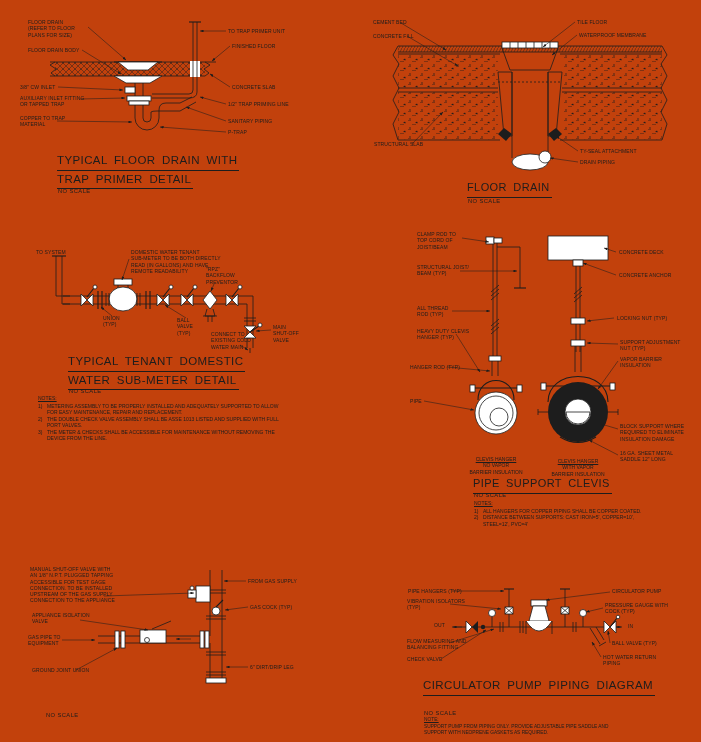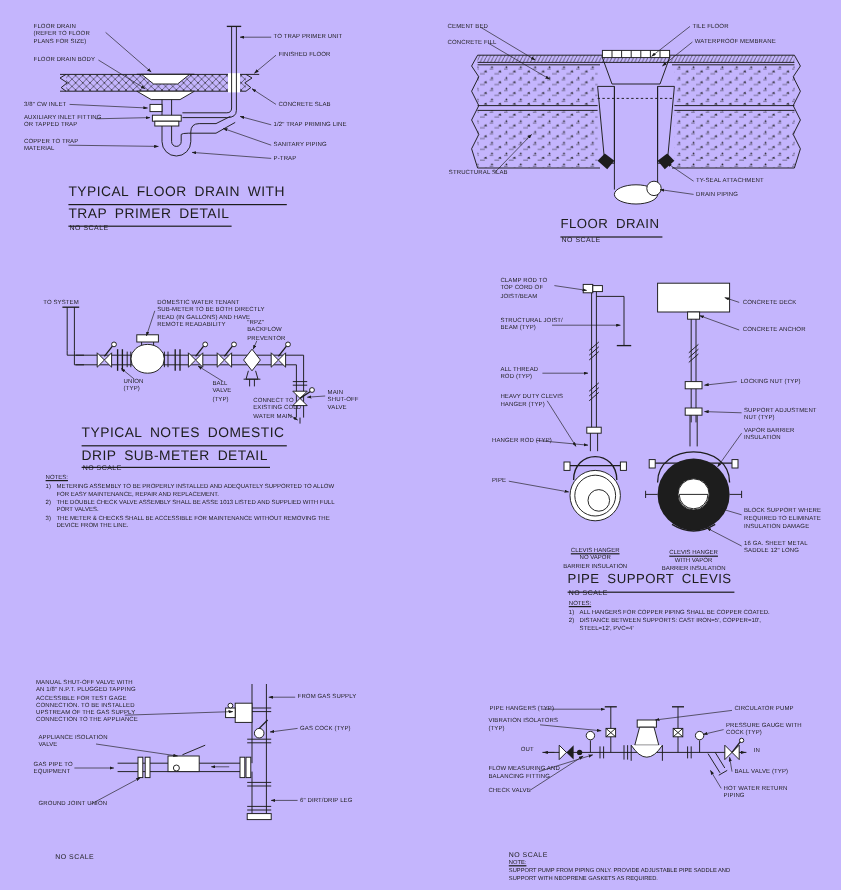--- a/index.html
+++ b/index.html
@@ -1,16 +1,16 @@
 <!DOCTYPE html>
 <html><head>
 <meta charset="utf-8">
 <style>
   html,body{margin:0;padding:0;background:#fff;}
-  .sheet{position:relative;width:701px;height:742px;background:#c4b5fd;
+  .sheet{position:relative;width:701px;height:742px;background:#c2410c;
          font-family:"Liberation Sans",sans-serif;color:#1d1d1d;overflow:hidden;}
   .sheet svg{position:absolute;left:0;top:0;}
   .lbl{position:absolute;font-size:5px;line-height:1.25;white-space:pre-line;letter-spacing:.1px;z-index:2;}
   .cap{position:absolute;font-size:5px;line-height:1.3;text-align:center;white-space:pre-line;z-index:2;}
   .cap .u{text-decoration:underline;display:block;}
   .dtitle{position:absolute;font-size:11.5px;letter-spacing:.4px;word-spacing:3px;line-height:1.45;z-index:2;}
   .dtitle .tline{display:table;border-bottom:1.2px solid #1d1d1d;padding:0 2px 1px 0;white-space:nowrap;}
   .dtitle.one .tline{font-size:11px;}
   .noscale{position:absolute;font-size:5.8px;letter-spacing:.4px;z-index:2;}
   .notes{position:absolute;font-size:5px;line-height:1.3;z-index:2;}
@@ -400,22 +400,22 @@
   <div class="lbl" style="left:177px;top:317px">BALL
 VALVE
 (TYP)</div>
   <div class="lbl" style="left:211px;top:331px">CONNECT TO
 EXISTING COLD
 WATER MAIN</div>
   <div class="lbl" style="left:273px;top:324px">MAIN
 SHUT-OFF
 VALVE</div>
   <div class="dtitle" style="left:68px;top:353px">
-    <span class="tline">TYPICAL NOTES DOMESTIC</span>
-    <span class="tline">DRIP SUB-METER DETAIL</span>
+    <span class="tline">TYPICAL TENANT DOMESTIC</span>
+    <span class="tline">WATER SUB-METER DETAIL</span>
   </div>
   <div class="noscale" style="left:69px;top:388px">NO SCALE</div>
   <div class="notes" style="left:38px;top:395px;width:245px">
     <div class="nh">NOTES:</div>
     <div class="note-row">
         <span class="note-num">1)</span>
         <span class="note-text">METERING ASSEMBLY TO BE PROPERLY INSTALLED AND ADEQUATELY SUPPORTED TO ALLOW FOR EASY MAINTENANCE, REPAIR AND REPLACEMENT.</span>
       </div>
     <div class="note-row">
         <span class="note-num">2)</span>
@@ -498,20 +498,21 @@
 BALANCING FITTING</div>
   <div class="lbl" style="left:407px;top:656px">CHECK VALVE</div>
   <div class="lbl" style="left:612px;top:588px">CIRCULATOR PUMP</div>
   <div class="lbl" style="left:605px;top:602px">PRESSURE GAUGE WITH
 COCK (TYP)</div>
   <div class="lbl" style="left:628px;top:623px">IN</div>
   <div class="lbl" style="left:612px;top:640px">BALL VALVE (TYP)</div>
   <div class="lbl" style="left:603px;top:654px">HOT WATER RETURN
 PIPING</div>
   <div class="dtitle" style="left:423px;top:677px">
+    <span class="tline">CIRCULATOR PUMP PIPING DIAGRAM</span>
   </div>
   <div class="noscale" style="left:424px;top:710px">NO SCALE</div>
   <div class="notes" style="left:424px;top:717px;width:240px;font-size:4.8px">
     <div class="nh" style="display:inline-block">NOTE:</div>
     <div style="white-space:pre-line">SUPPORT PUMP FROM PIPING ONLY.  PROVIDE ADJUSTABLE PIPE SADDLE AND
 SUPPORT WITH NEOPRENE GASKETS AS REQUIRED.</div>
   </div>
 
 </div>
 

